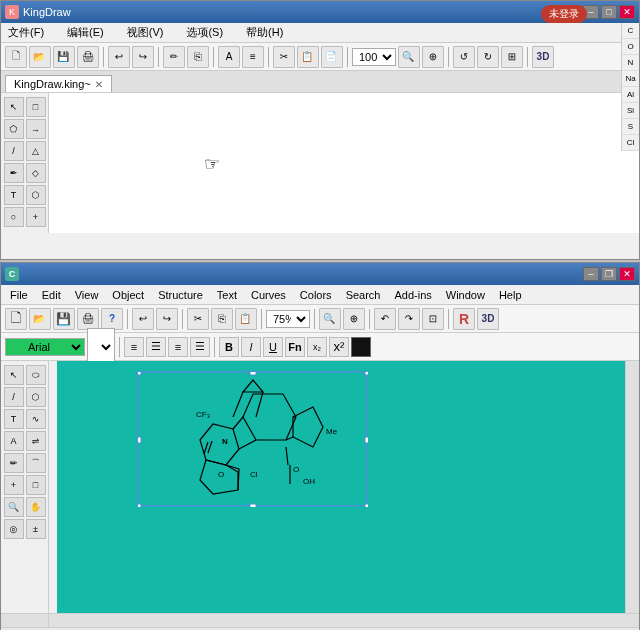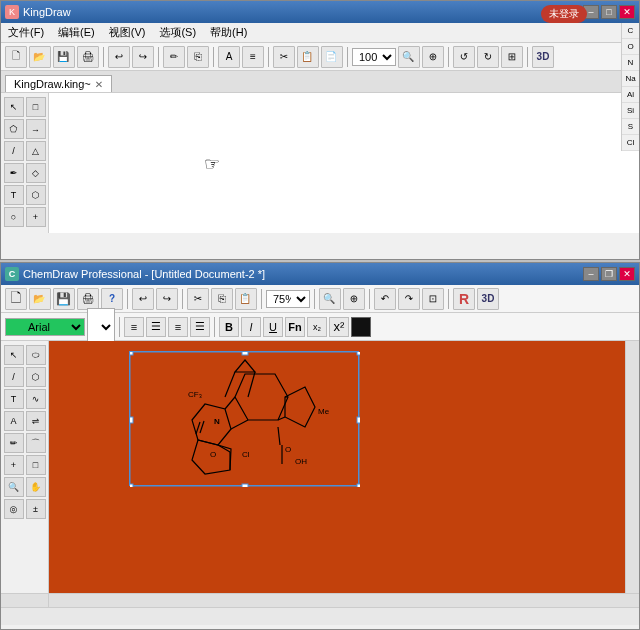--- a/index.html
+++ b/index.html
@@ -24,21 +24,21 @@
     .king-titlebar-btns { display: flex; gap: 2px; }
     .king-titlebar-btn { width: 16px; height: 14px; background: #888; border: 1px solid #666; font-size: 9px; display:flex; align-items:center; justify-content:center; color: white; cursor: pointer; }
     .king-titlebar-btn.close { background: #d04; }
 
     .king-menubar {
       height: 20px;
       background: #f0f0f0;
       display: flex; align-items: center;
       padding: 0 4px;
       border-bottom: 1px solid #ccc;
-      font-size: 11px; gap: 8px;
+      font-size: 11px; gap: 17px;
     }
     .king-menubar span { cursor: pointer; padding: 1px 3px; }
 
     .king-toolbar {
       height: 28px;
       background: #f5f5f5;
       border-bottom: 1px solid #ccc;
       display: flex; align-items: center;
       padding: 0 4px; gap: 2px;
     }
@@ -117,23 +117,24 @@
     }
     .chem-sidebar {
       width: 48px;
       background: #f0f0f0;
       border-right: 1px solid #ccc;
       display: flex; flex-direction: column; align-items: center;
       padding-top: 4px; gap: 2px;
     }
     .chem-canvas {
       flex: 1;
-      background: #c2410c;
+      background: #14b8a6;
       position: relative;
       overflow: hidden;
+      margin-left: 8px;
     }
     .chem-scrollbar-v {
       width: 14px;
       background: #e0e0e0;
       border-left: 1px solid #ccc;
     }
     .chem-statusbar {
       height: 18px;
       background: #e8e8e8;
       border-top: 1px solid #ccc;
@@ -317,29 +318,42 @@
       <div class="right-label">Cl</div>
     </div>
   </div>
 </div>
 
 <div class="chem-window">
 
   <div class="chem-titlebar">
     <div class="chem-titlebar-left">
       <div class="chem-titlebar-icon">C</div>
-      <span>ChemDraw Professional - [Untitled Document-2 *]</span>
     </div>
     <div class="chem-titlebar-btns">
       <div class="chem-titlebar-btn">–</div>
       <div class="chem-titlebar-btn">❐</div>
       <div class="chem-titlebar-btn close">✕</div>
     </div>
   </div>
 
+  <div class="chem-menubar">
+    <span>File</span>
+    <span>Edit</span>
+    <span>View</span>
+    <span>Object</span>
+    <span>Structure</span>
+    <span>Text</span>
+    <span>Curves</span>
+    <span>Colors</span>
+    <span>Search</span>
+    <span>Add-ins</span>
+    <span>Window</span>
+    <span>Help</span>
+  </div>
 
   <div class="chem-toolbar1">
     <div class="tb-btn" style="font-size:13px;">🗋</div>
     <div class="tb-btn">📂</div>
     <div class="tb-btn" style="font-size:12px;">💾</div>
     <div class="tb-btn">🖨</div>
     <div class="tb-btn" style="color:#2255bb;font-weight:bold;">?</div>
     <div class="tb-sep"></div>
     <div class="tb-btn">↩</div>
     <div class="tb-btn">↪</div>

